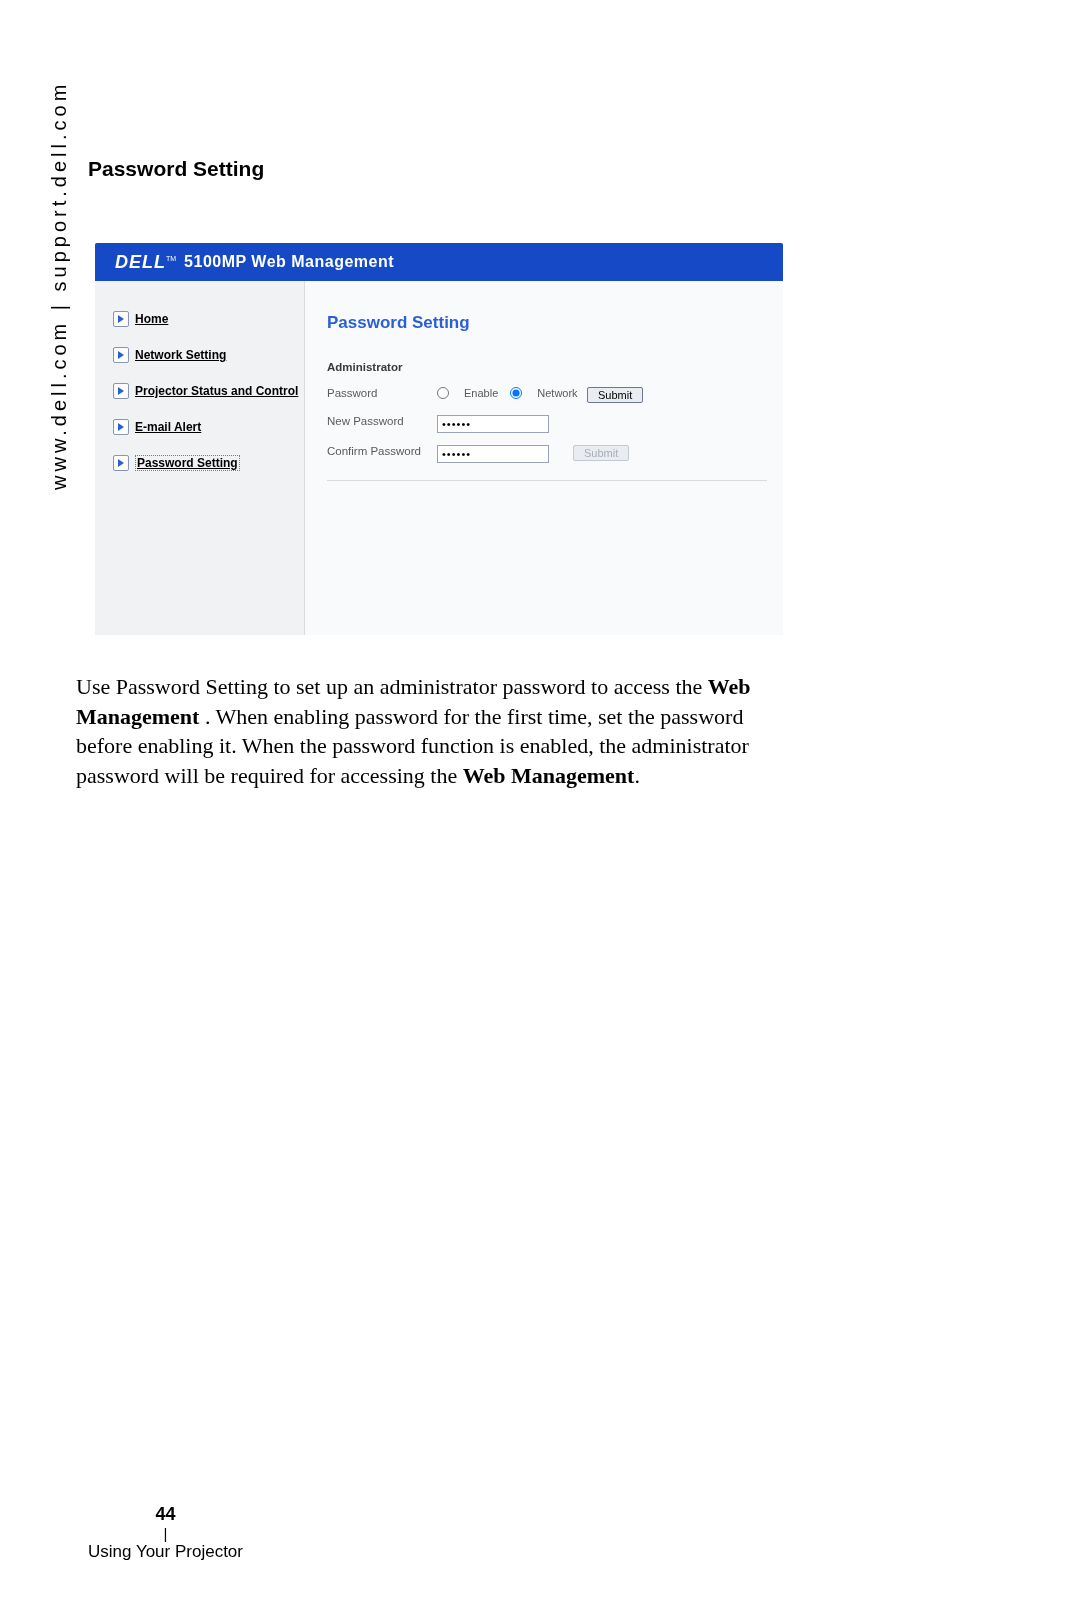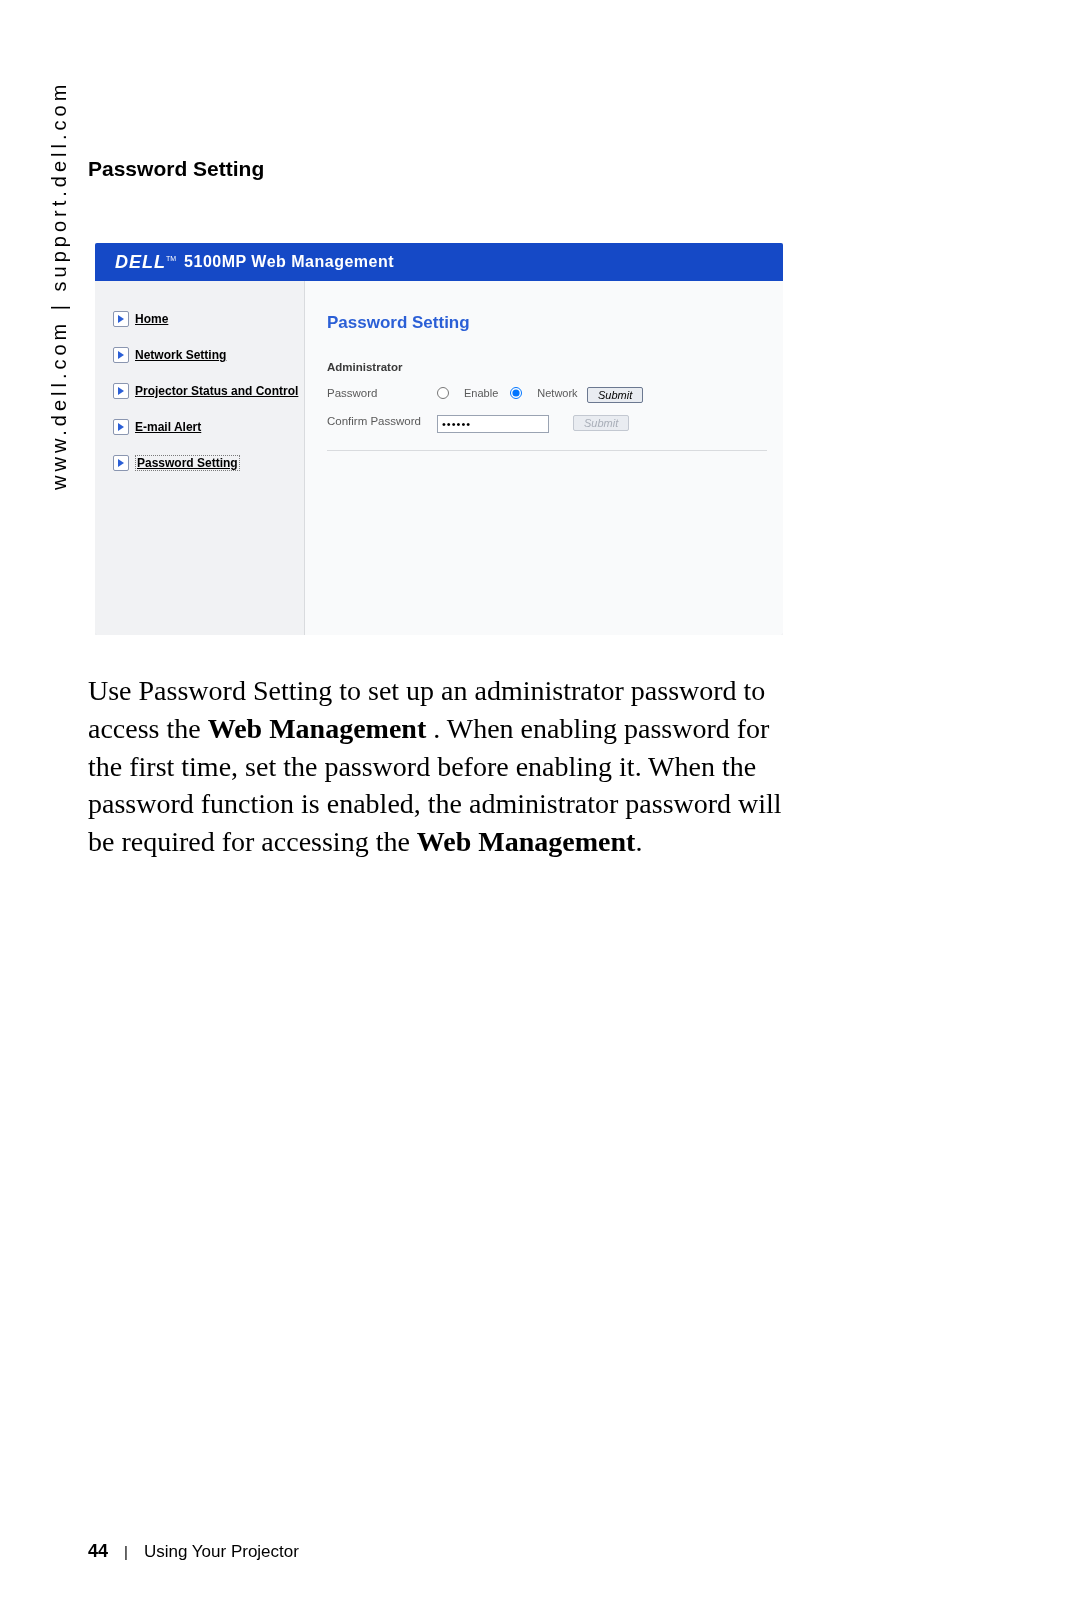--- a/index.html
+++ b/index.html
@@ -185,51 +185,51 @@
   }
   .btn {
     font-size: 11px;
     padding: 1px 10px;
     border: 1px solid #6b7890;
     background: #e9ecf1;
     cursor: pointer;
     margin-left: 24px;
     border-radius: 2px;
     font-family: Arial, sans-serif;
-    font-style: italic;
   }
   .btn-disabled {
     color: #a8aeb8;
     border-color: #c3c8d1;
     cursor: default;
   }
   .form-block {
     border-bottom: 1px solid #d9dbde;
     padding-bottom: 5px;
   }
   .below-text {
     position: absolute;
-    left: 88px;
+    left: 76px;
     top: 672px;
     width: 705px;
     font-family: "Times New Roman", Times, serif;
-    font-size: 28px;
+    font-size: 22px;
     line-height: 1.35;
     color: #000;
   }
   .below-text b { font-weight: bold; }
   .footer {
     position: absolute;
     left: 88px;
     bottom: 58px;
     display: flex;
     align-items: center;
     font-family: Arial, sans-serif;
     font-size: 17px;
     color: #000;
+    flex-direction: column;
   }
   .footer-page {
     font-weight: bold;
     font-size: 18px;
   }
   .footer-sep {
     margin: 0 16px;
     color: #000;
     font-size: 15px;
   }
@@ -308,20 +308,24 @@
                 <span>Enable</span>
               </label>
               <label>
                 <input type="radio" name="pw" checked="" style="">
                 <span>Network</span>
               </label>
             </span>
             <button class="btn">Submit</button>
           </div>
 
+          <div class="form-row">
+            <span class="form-label">New Password</span>
+            <input type="password" value="******" style="">
+          </div>
 
           <div class="form-row">
             <span class="form-label">Confirm Password</span>
             <input type="password" value="******" style="">
             <button class="btn btn-disabled" disabled="">Submit</button>
           </div>
         </div>
       </div>
     </div>
   </div>

